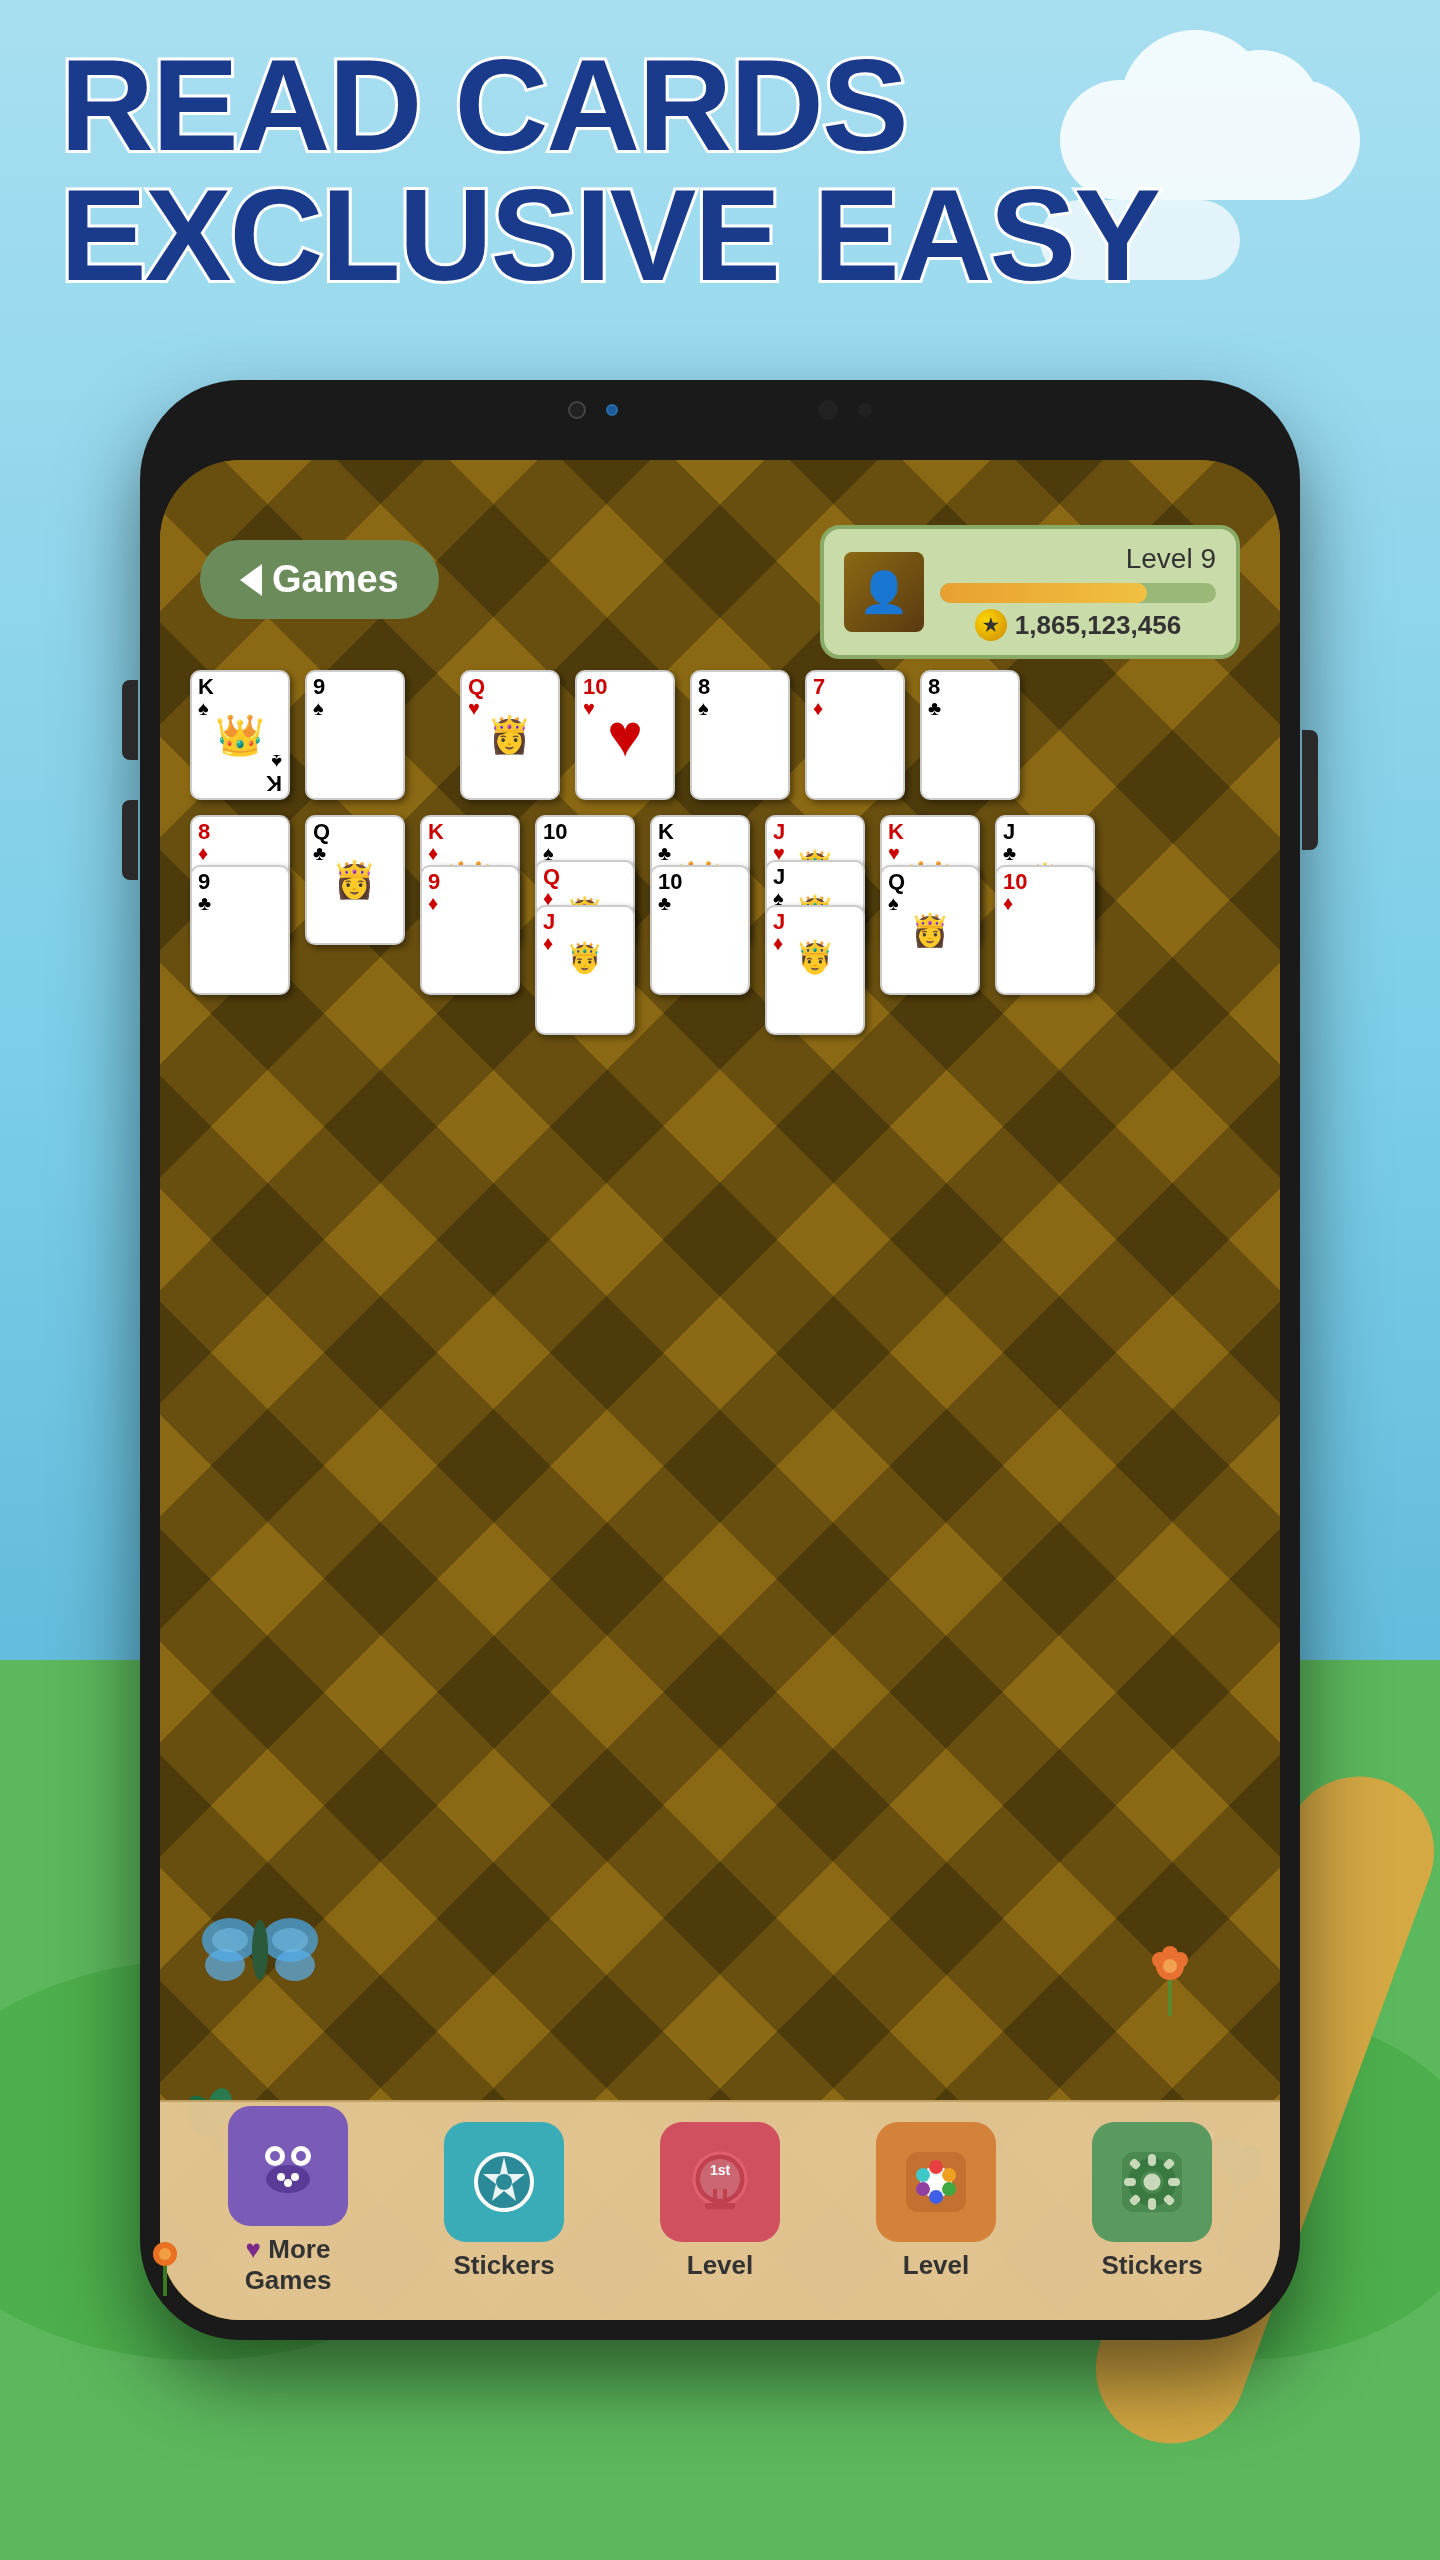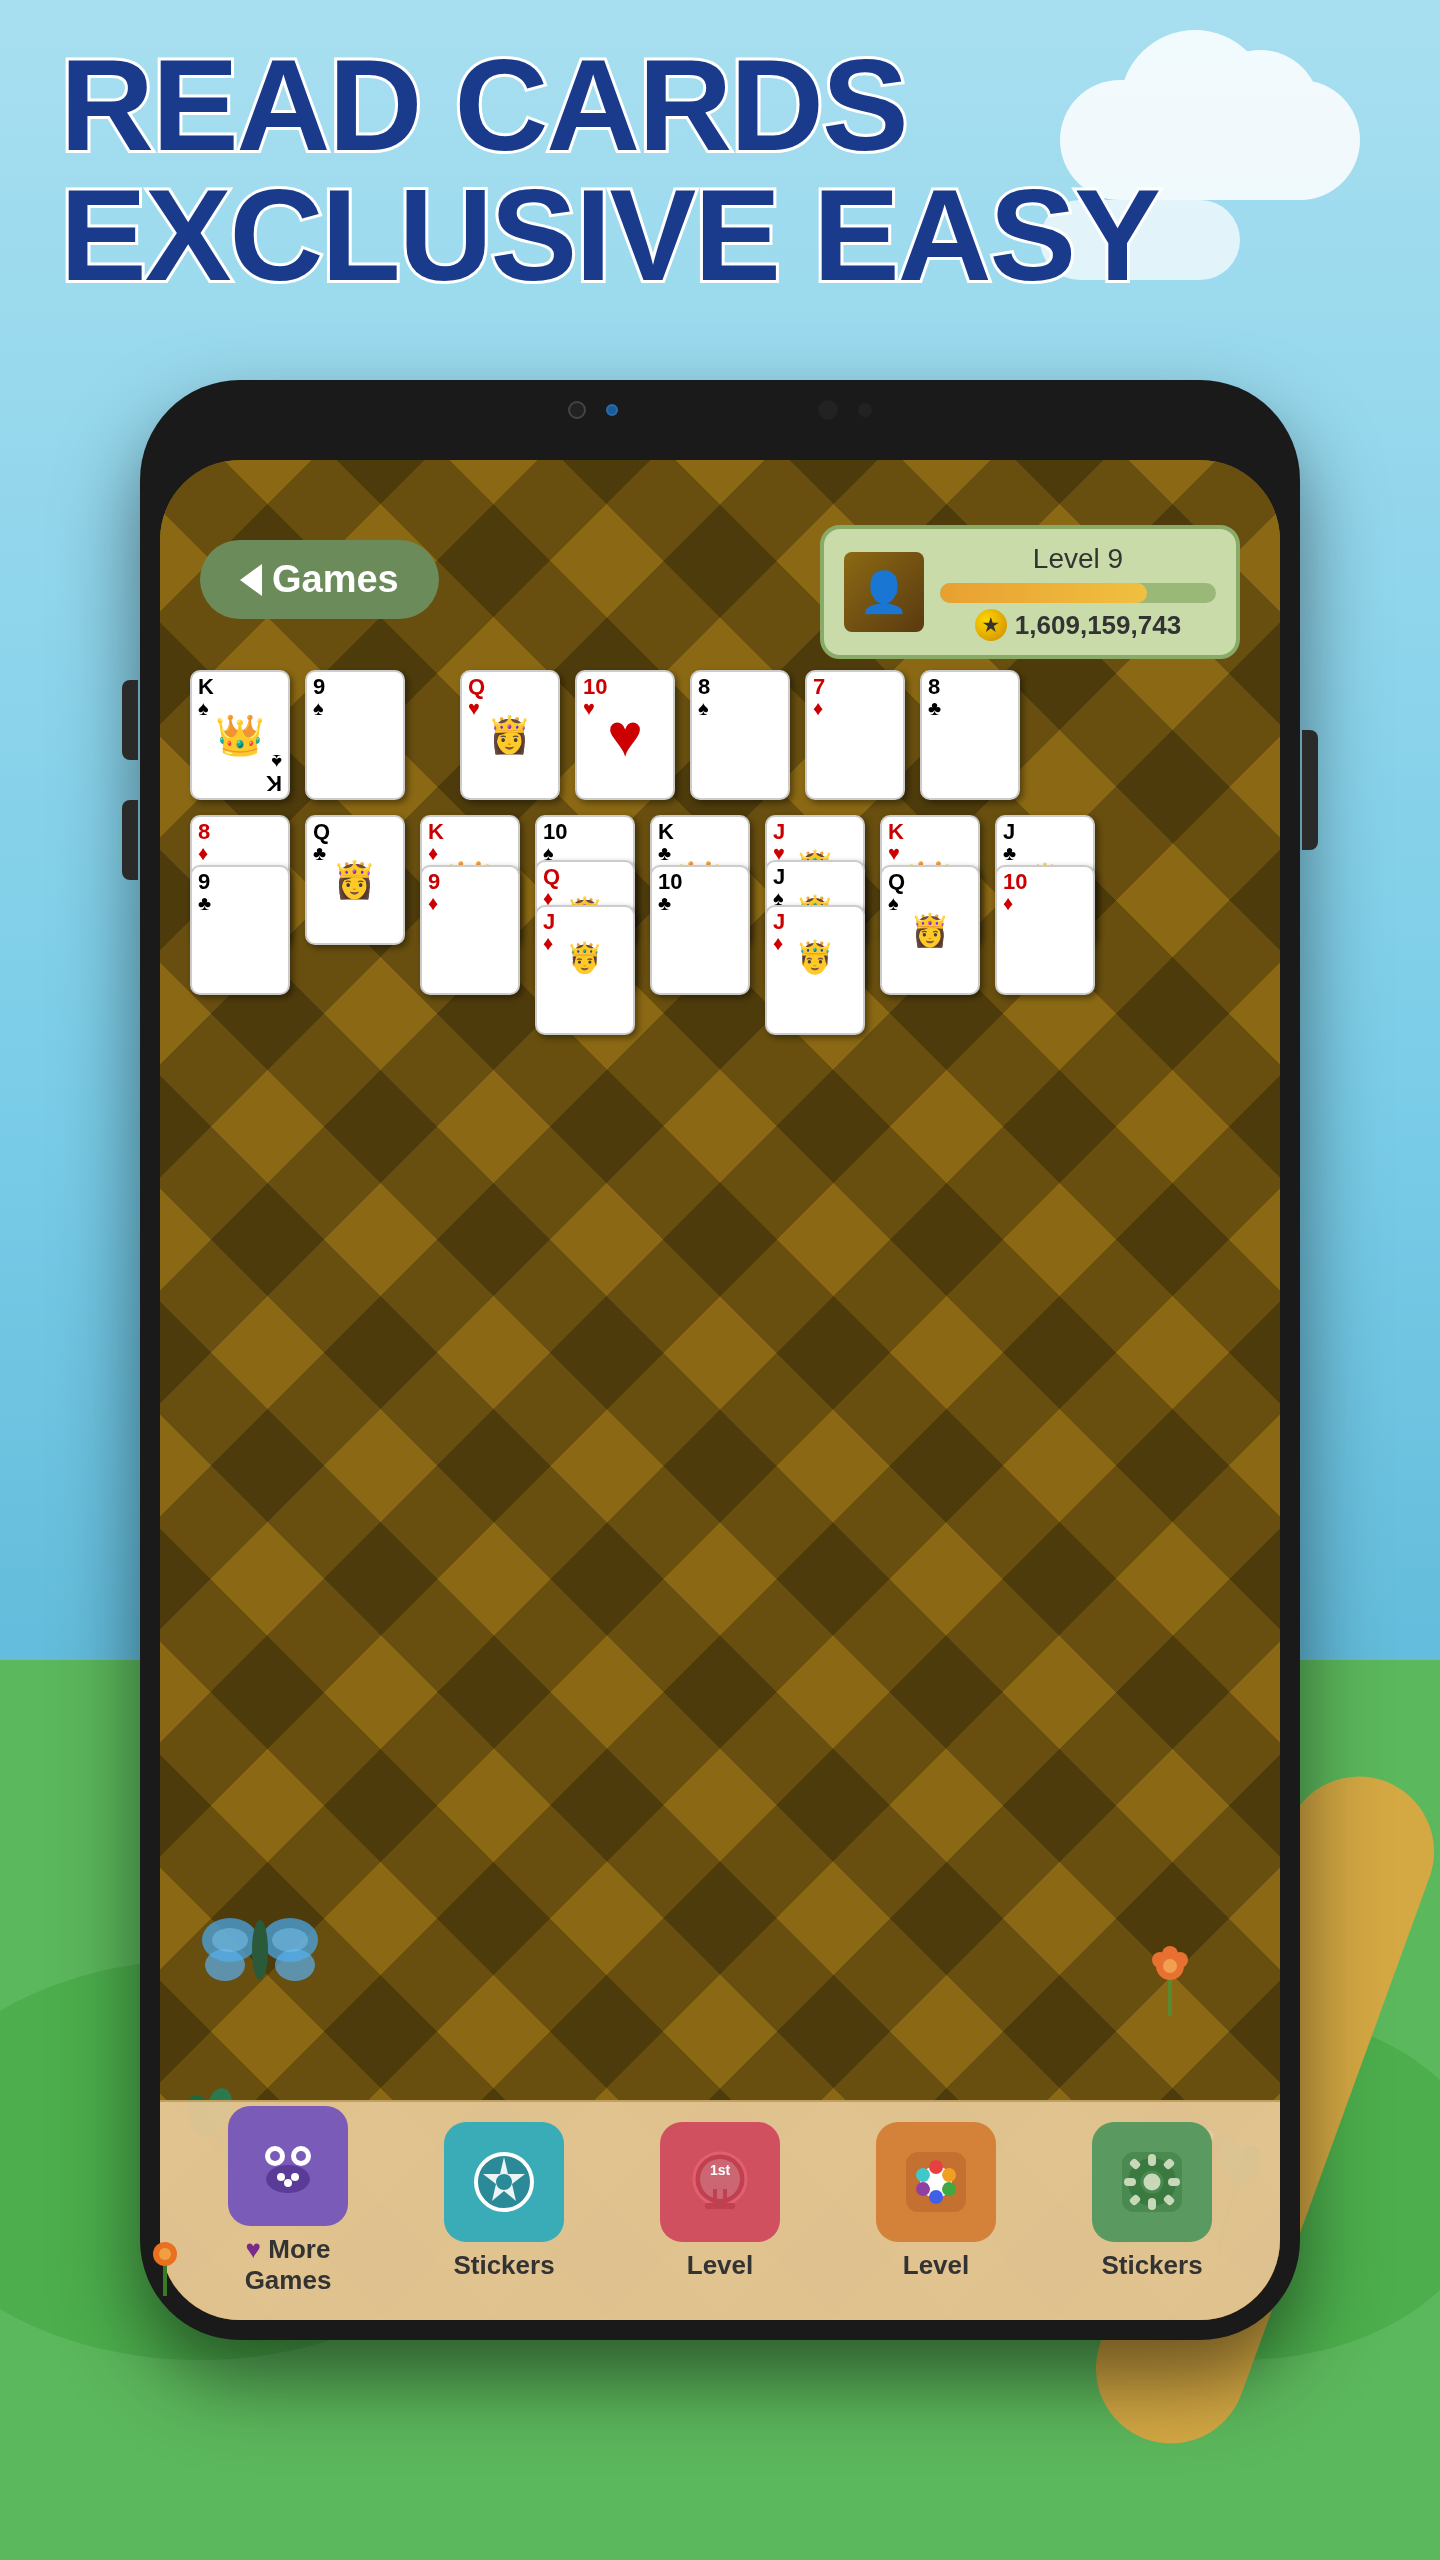--- a/index.html
+++ b/index.html
@@ -182,21 +182,21 @@
       overflow: hidden;
       flex-shrink: 0;
     }
     .level-info {
       flex: 1;
     }
     .level-text {
       font-size: 28px;
       color: #333;
       margin-bottom: 8px;
-      text-align: center;
+      text-align: right;
     }
     .level-progress {
       width: 100%;
       height: 20px;
       background: #9ab878;
       border-radius: 10px;
       overflow: hidden;
       margin-bottom: 6px;
     }
     .level-progress-fill {
@@ -352,21 +352,21 @@
       <div class="level-avatar">
         <div style="width:100%;height:100%;background:linear-gradient(135deg,#8B6914,#5a3a10);display:flex;align-items:center;justify-content:center;font-size:40px;">👤</div>
       </div>
       <div class="level-info">
         <div class="level-text">Level 9</div>
         <div class="level-progress">
           <div class="level-progress-fill" style="width:75%"></div>
         </div>
         <div class="level-coins">
           <div class="coin-icon">★</div>
-          <span>1,609,159,743</span>
+          <span>1,865,123,456</span>
         </div>
       </div>
     </div>
 
     <div style="position:absolute;top:210px;left:30px;right:30px;">
 
       <div style="position:absolute;left:0;top:0;width:100px;height:130px;background:white;border:2px solid #ccc;border-radius:10px;box-shadow:3px 3px 6px rgba(0,0,0,0.4);">
         <div style="padding:4px 6px;">
           <div style="font-size:22px;font-weight:bold;color:#000;line-height:1;">K</div>
           <div style="font-size:20px;color:#000;line-height:1;">♠</div>

